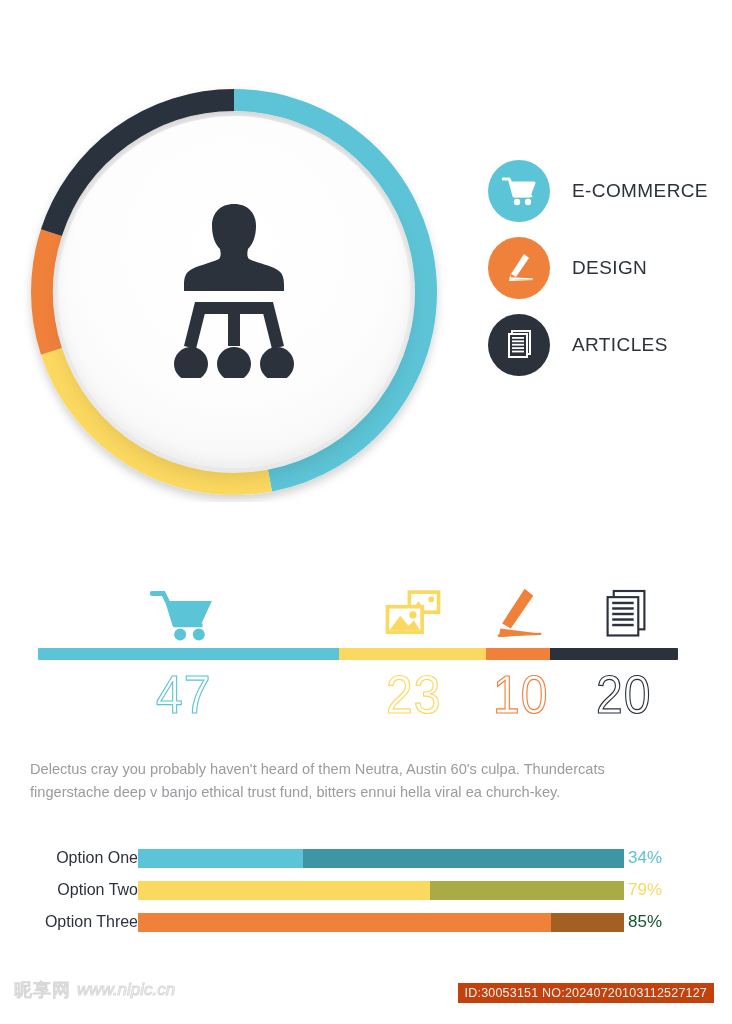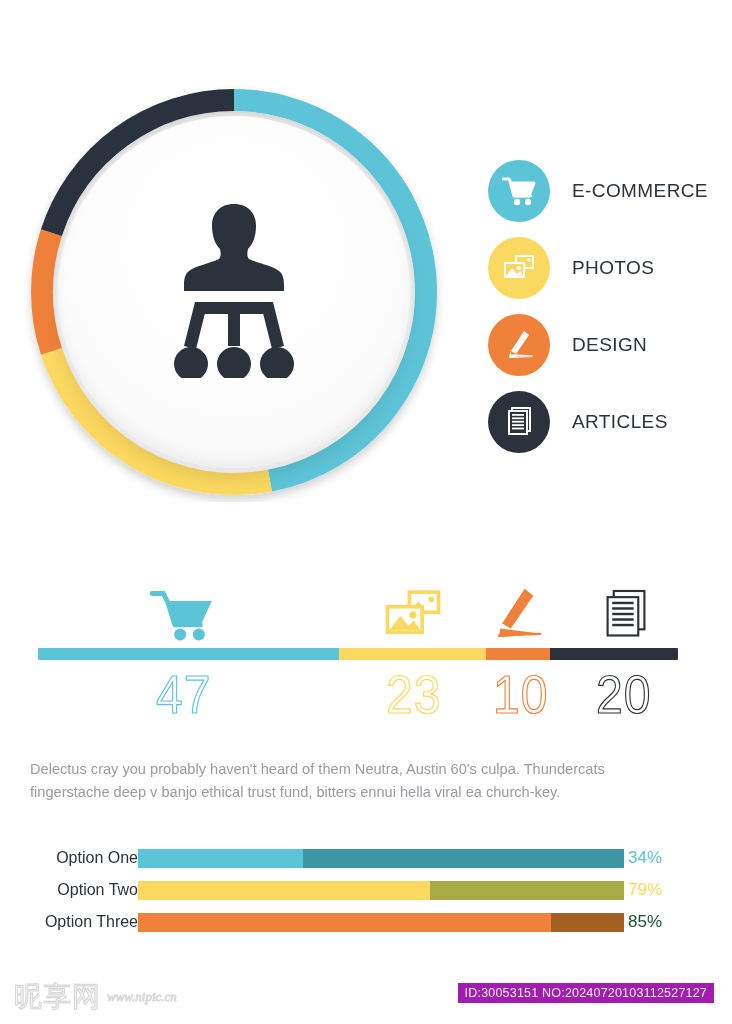--- a/index.html
+++ b/index.html
@@ -94,34 +94,34 @@
     font-size: 17px; font-weight: 400; white-space: nowrap;
     font-family: "Liberation Sans", sans-serif;
   }
 
   
   .wm {
     position: absolute; left: 14px; top: 978px;
     display: flex; align-items: center; gap: 6px;
   }
   .wm-cn {
-    font-size: 28px; color: transparent;
+    font-size: 18px; color: transparent;
     -webkit-text-stroke: 1.2px #d8d8d8;
     font-family: "DejaVu Sans", sans-serif;
     letter-spacing: 1px;
   }
   .wm-url {
-    font-size: 13px; color: transparent;
+    font-size: 17px; color: transparent;
     -webkit-text-stroke: 1px #d8d8d8;
     font-style: italic;
-    font-family: Liberation Serif, serif;
+    font-family: Liberation Sans, sans-serif;
   }
   .id-badge {
     position: absolute; right: 18px; top: 983px;
-    background: #a21caf; color: #f2f2f2;
+    background: #c2410c; color: #f2f2f2;
     font-size: 12.5px; padding: 3px 7px;
     letter-spacing: 0.2px;
     font-family: "Liberation Sans", sans-serif;
     white-space: nowrap;
   }
 </style>
 </head>
 <body>
 
 <div class="page">
@@ -166,35 +166,20 @@
           <path d="M1 3h6l2 4h23l-5 13H12L8 5" fill="none" stroke="#fff" stroke-width="3" stroke-linejoin="round" stroke-linecap="round"></path>
           <path d="M9 7h23l-5 13H12z" fill="#fff"></path>
           <path d="M12 20h17" stroke="#fff" stroke-width="2.6" stroke-linecap="round"></path>
           <circle cx="15" cy="26" r="3.2" fill="#fff"></circle>
           <circle cx="26" cy="26" r="3.2" fill="#fff"></circle>
         </svg>
       </div>
       <div class="legend-label">E-COMMERCE</div>
     </div>
 
-    <div class="legend-row">
-      <div class="legend-badge" style="background:#FBD85F">
-        <svg width="34" height="30" viewBox="0 0 34 30">
-          <rect x="13" y="2" width="19" height="14" rx="1" fill="#fff"></rect>
-          <rect x="15" y="4" width="15" height="10" fill="#FBD85F"></rect>
-          <circle cx="27" cy="7" r="1.8" fill="#fff"></circle>
-          <path d="M15 14l4-5 4 5z" fill="#fff"></path>
-          <rect x="2" y="9" width="21" height="16" rx="1" fill="#fff"></rect>
-          <rect x="4" y="11" width="17" height="12" fill="#FBD85F"></rect>
-          <circle cx="17" cy="15" r="2.2" fill="#fff"></circle>
-          <path d="M4 23l6-8 5 6 3-3 3 5z" fill="#fff"></path>
-        </svg>
-      </div>
-      <div class="legend-label">PHOTOS</div>
-    </div>
 
     <div class="legend-row">
       <div class="legend-badge" style="background:#F0813A">
         <svg width="30" height="32" viewBox="0 0 30 32">
           <path d="M20 2l5 4-13 19-5-3z" fill="#fff"></path>
           <path d="M7 22l-2 7 28-1-26-1z" fill="#fff"></path>
           <path d="M6 26l22 1" stroke="#fff" stroke-width="1.6" stroke-linecap="round"></path>
         </svg>
       </div>
       <div class="legend-label">DESIGN</div>

